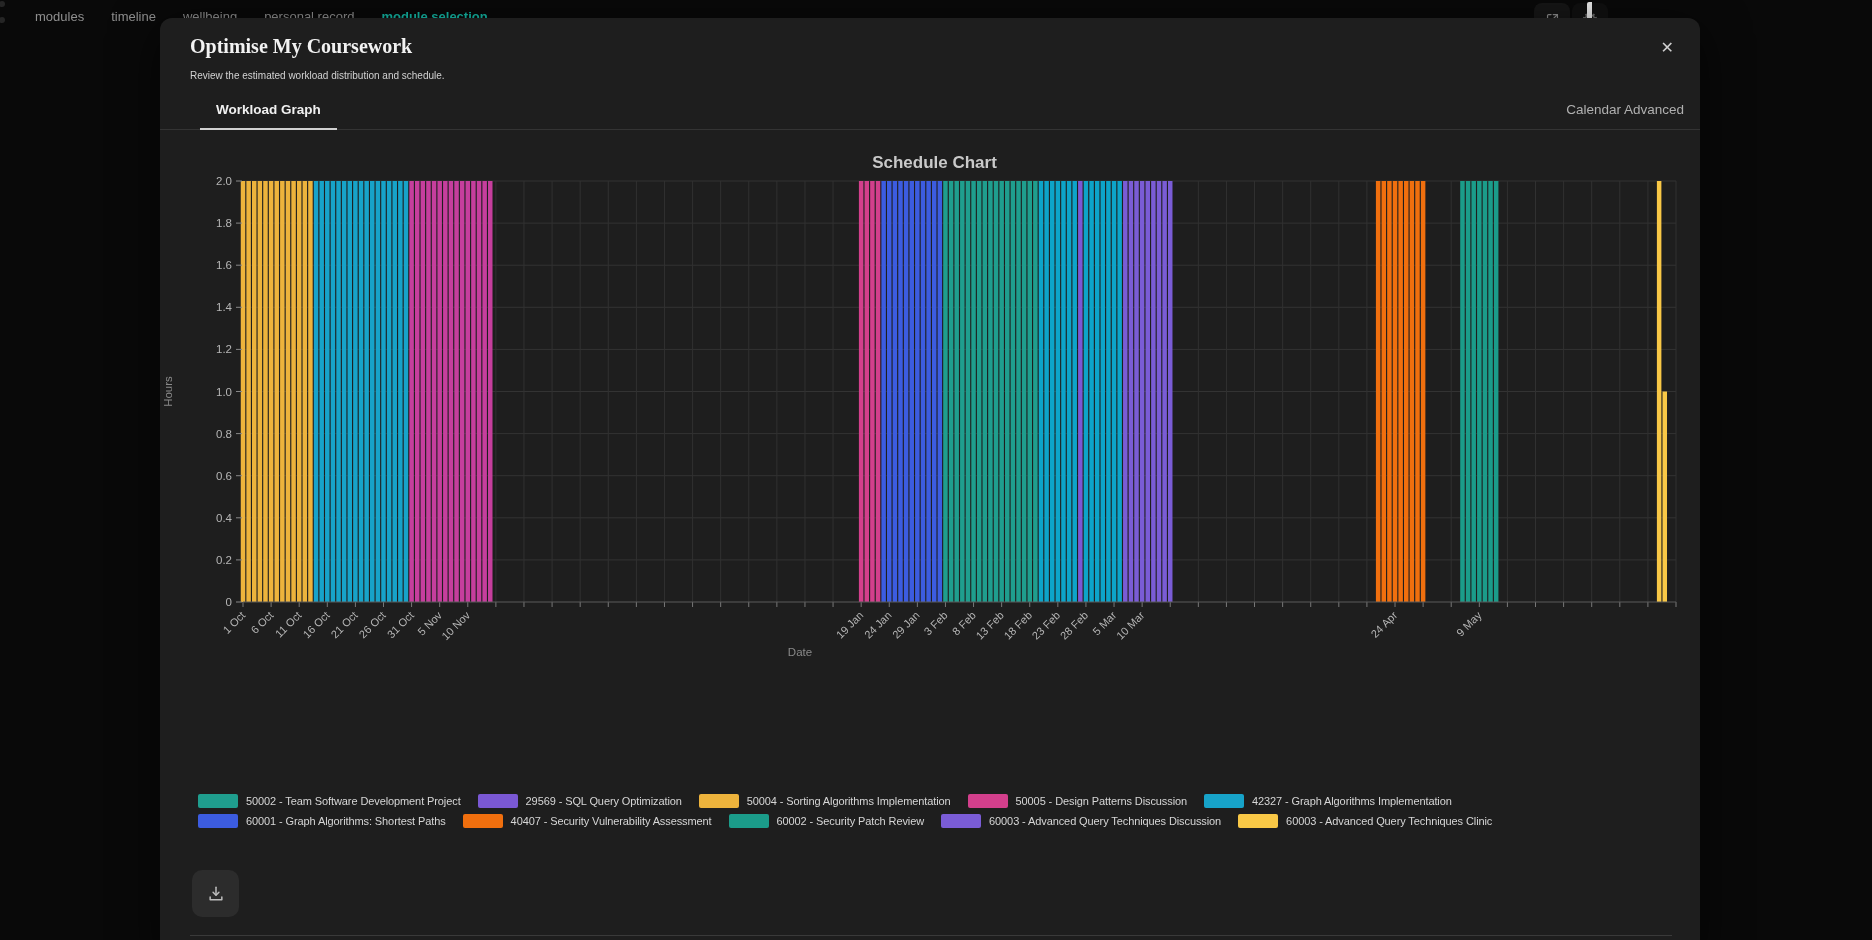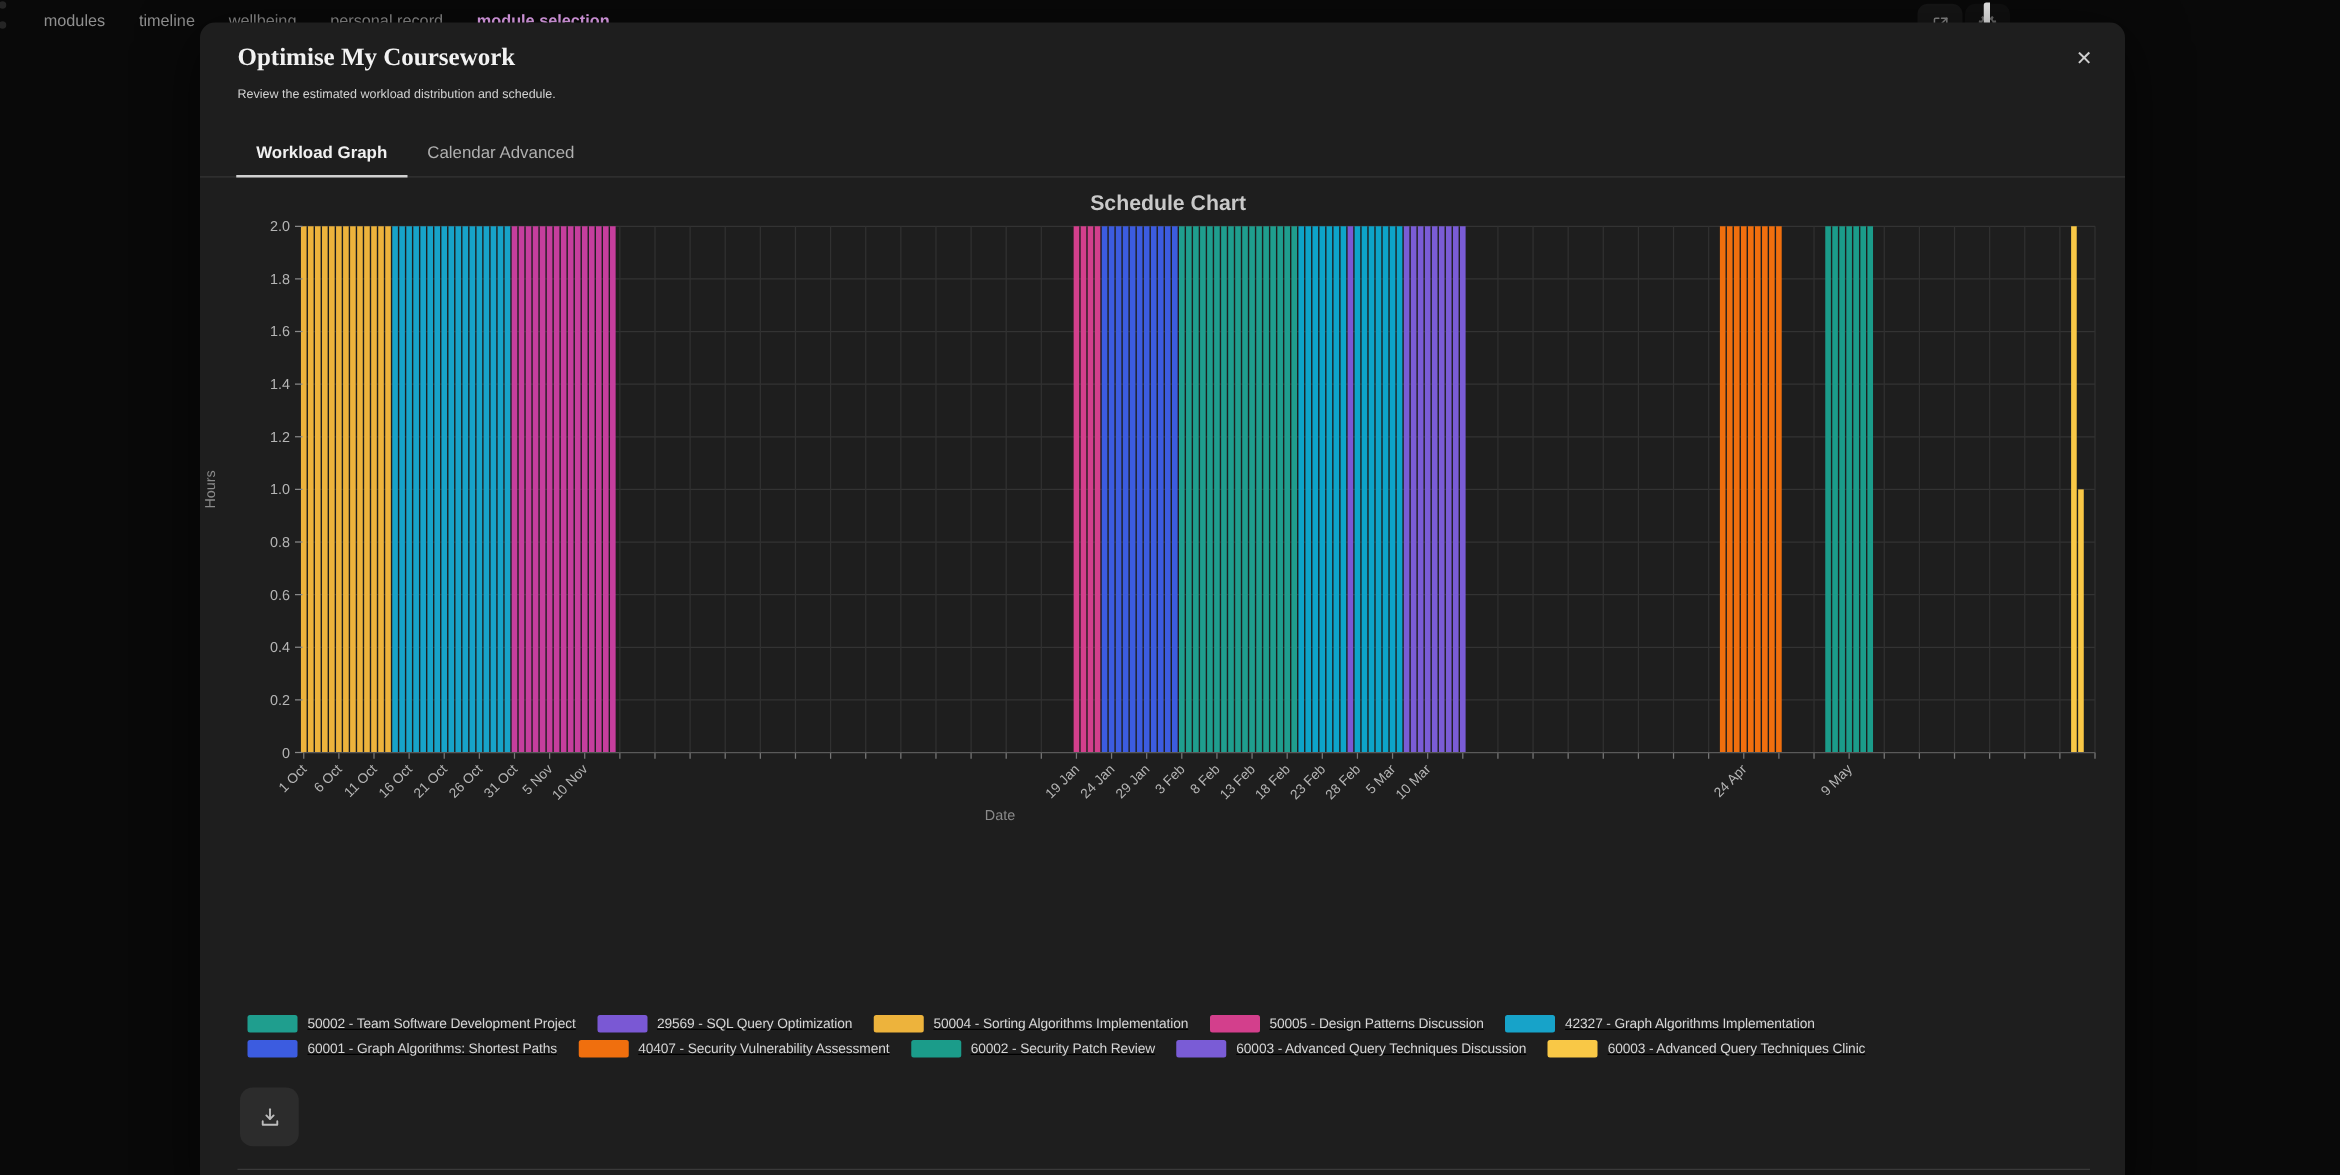--- a/index.html
+++ b/index.html
@@ -4,44 +4,44 @@
 <style>
   * { margin:0; padding:0; box-sizing:border-box; }
   html,body { width:1872px; height:940px; overflow:hidden; background:#090909;
               font-family:"Liberation Sans", sans-serif; }
 
   
   .topbar { position:absolute; left:0; top:0; width:1592px; height:34px; }
   .logo { position:absolute; left:-6px; top:-4px; opacity:.8; }
   .nav { position:absolute; left:35px; top:0; height:32px; display:flex; gap:27px; align-items:center; }
   .nav-item { font-size:13px; color:#8f8f8f; cursor:pointer; white-space:nowrap; }
-  .nav-item.active { color:#f0abfc; font-weight:bold; }
+  .nav-item.active { color:#14b8a6; font-weight:bold; }
   .topbar-btn { position:absolute; top:3px; width:36px; height:33px; border:none; border-radius:8px;
                 background:#161616; display:flex; align-items:center; justify-content:center; cursor:pointer; }
   .topbar-btn.ext { right:22px; }
   .topbar-btn.gear { right:-16px; background:#101010; color:#6b6b6b; font-size:20px; }
   .corner-sliver { position:absolute; right:0; top:2px; width:5px; height:24px; background:#ececec; border-radius:2px 0 0 2px; }
 
   
   .modal { position:absolute; left:160px; top:18px; width:1540px; height:940px;
            background:#1e1e1e; border-radius:12px; box-shadow:0 12px 48px rgba(0,0,0,.65); }
   .modal-title { position:absolute; left:30px; top:17px; font-size:20px; font-weight:bold; color:#f2f2f2;font-family:Liberation Serif, serif; }
   .modal-close { position:absolute; right:26px; top:22px; background:none; border:none; color:#cfcfcf;
                  font-size:16px; cursor:pointer; line-height:1; }
   .modal-sub { position:absolute; left:30px; top:52px; font-size:10px; color:#d2d2d2; }
 
-  .tabs { position:absolute; left:0; top:88px; width:100%; display:flex; padding-left:29px;
-          border-bottom:1px solid #343434; }
+  .tabs { position:absolute; left:0; top:76px; width:100%; display:flex; padding-left:40px;
+          border-bottom:1px solid #343434;justify-content:space-between; }
   .tab { padding:8px 16px 11px; font-size:13.5px; color:#b0b0b0; cursor:pointer; white-space:nowrap;
          border-bottom:2px solid transparent; margin-bottom:-1px; }
   .tab.active { color:#f0f0f0; font-weight:bold; border-bottom-color:#d0d0d0; }
 
   .chart-svg { position:absolute; left:0; top:122px; }
 
-  .legend { position:absolute; left:38px; top:794px; width:1470px;text-decoration:underline; }
+  .legend { position:absolute; left:38px; top:776px; width:1470px; }
   .lrow { display:flex; gap:17px; margin-bottom:6px; align-items:center; }
   .litem { display:flex; gap:8px; align-items:center; cursor:pointer; }
   .swatch { width:40px; height:14px; border-radius:2px; flex:0 0 auto; }
   .llabel { font-size:11px; color:#d6d6d6; letter-spacing:-0.1px; white-space:nowrap; }
 
   .dl-btn { position:absolute; left:32px; top:852px; width:47px; height:47px; border:none;
             border-radius:10px; background:#2c2c2c; display:flex; align-items:center;
             justify-content:center; cursor:pointer; }
   .bottom-divider { position:absolute; left:30px; top:917px; width:1482px; height:1px; background:#3a3a3a; }
 </style>

